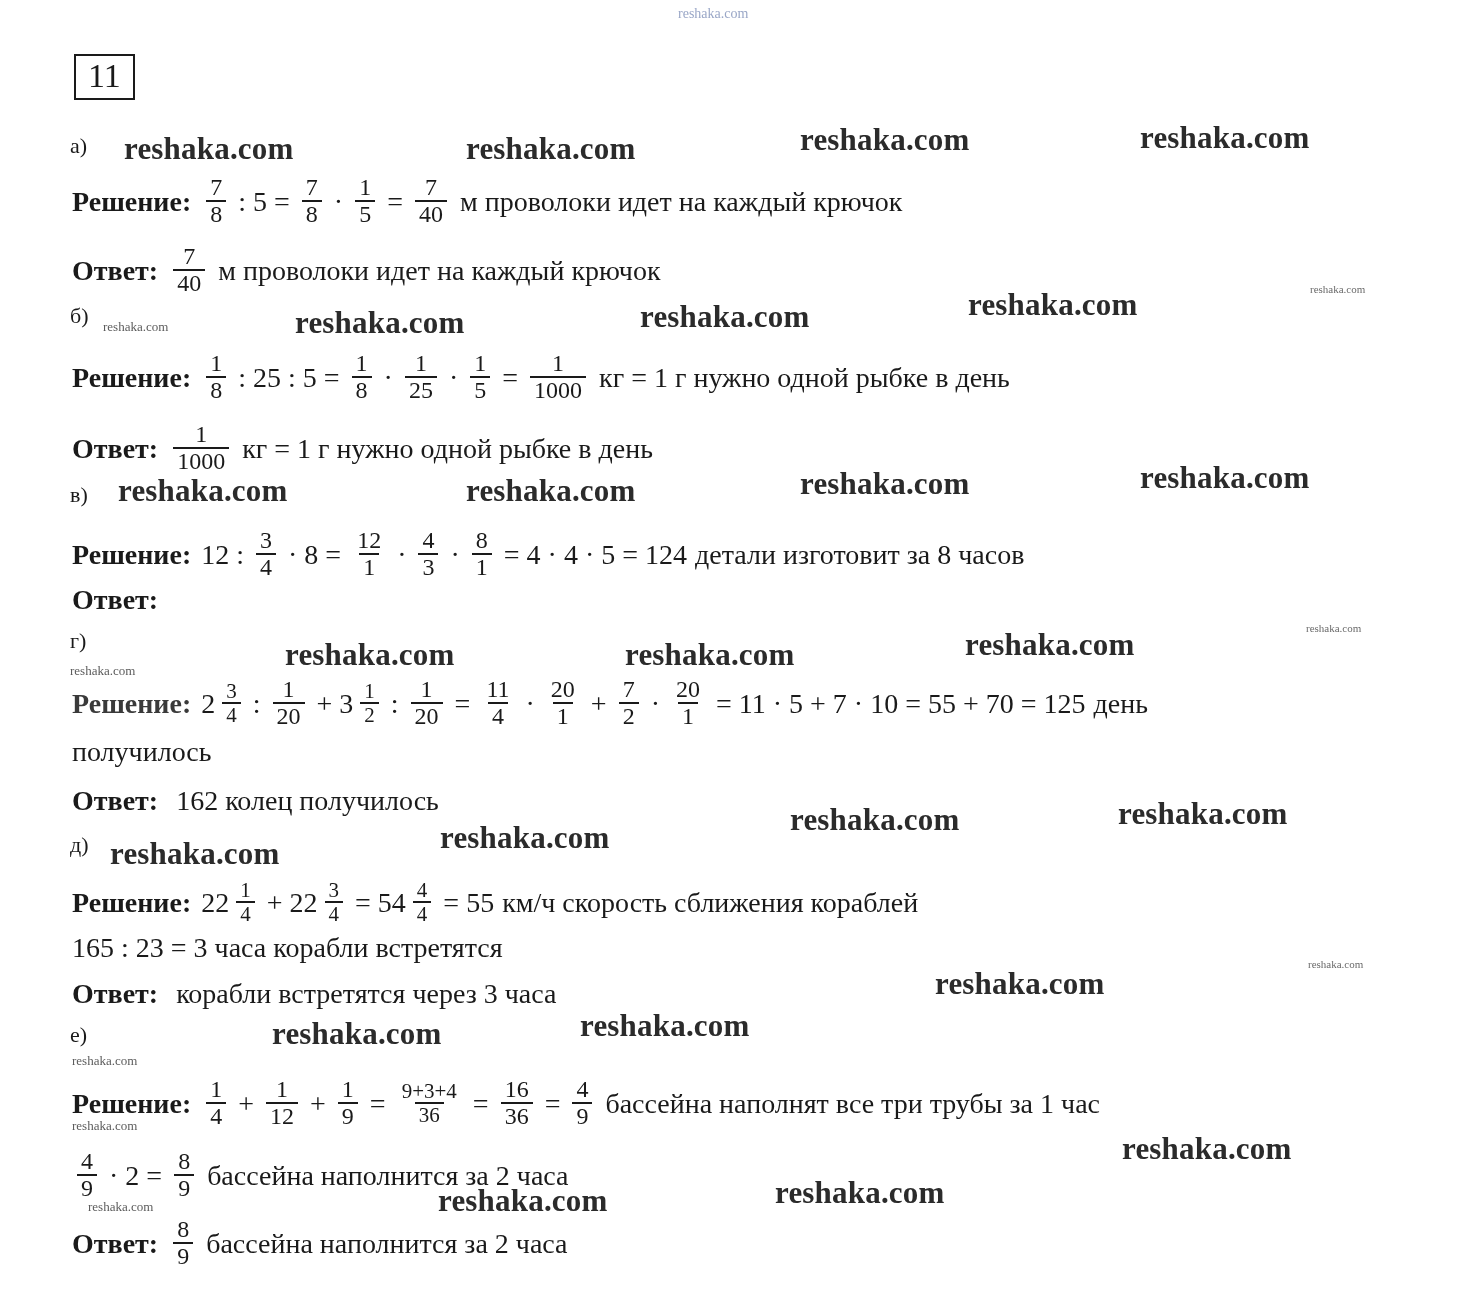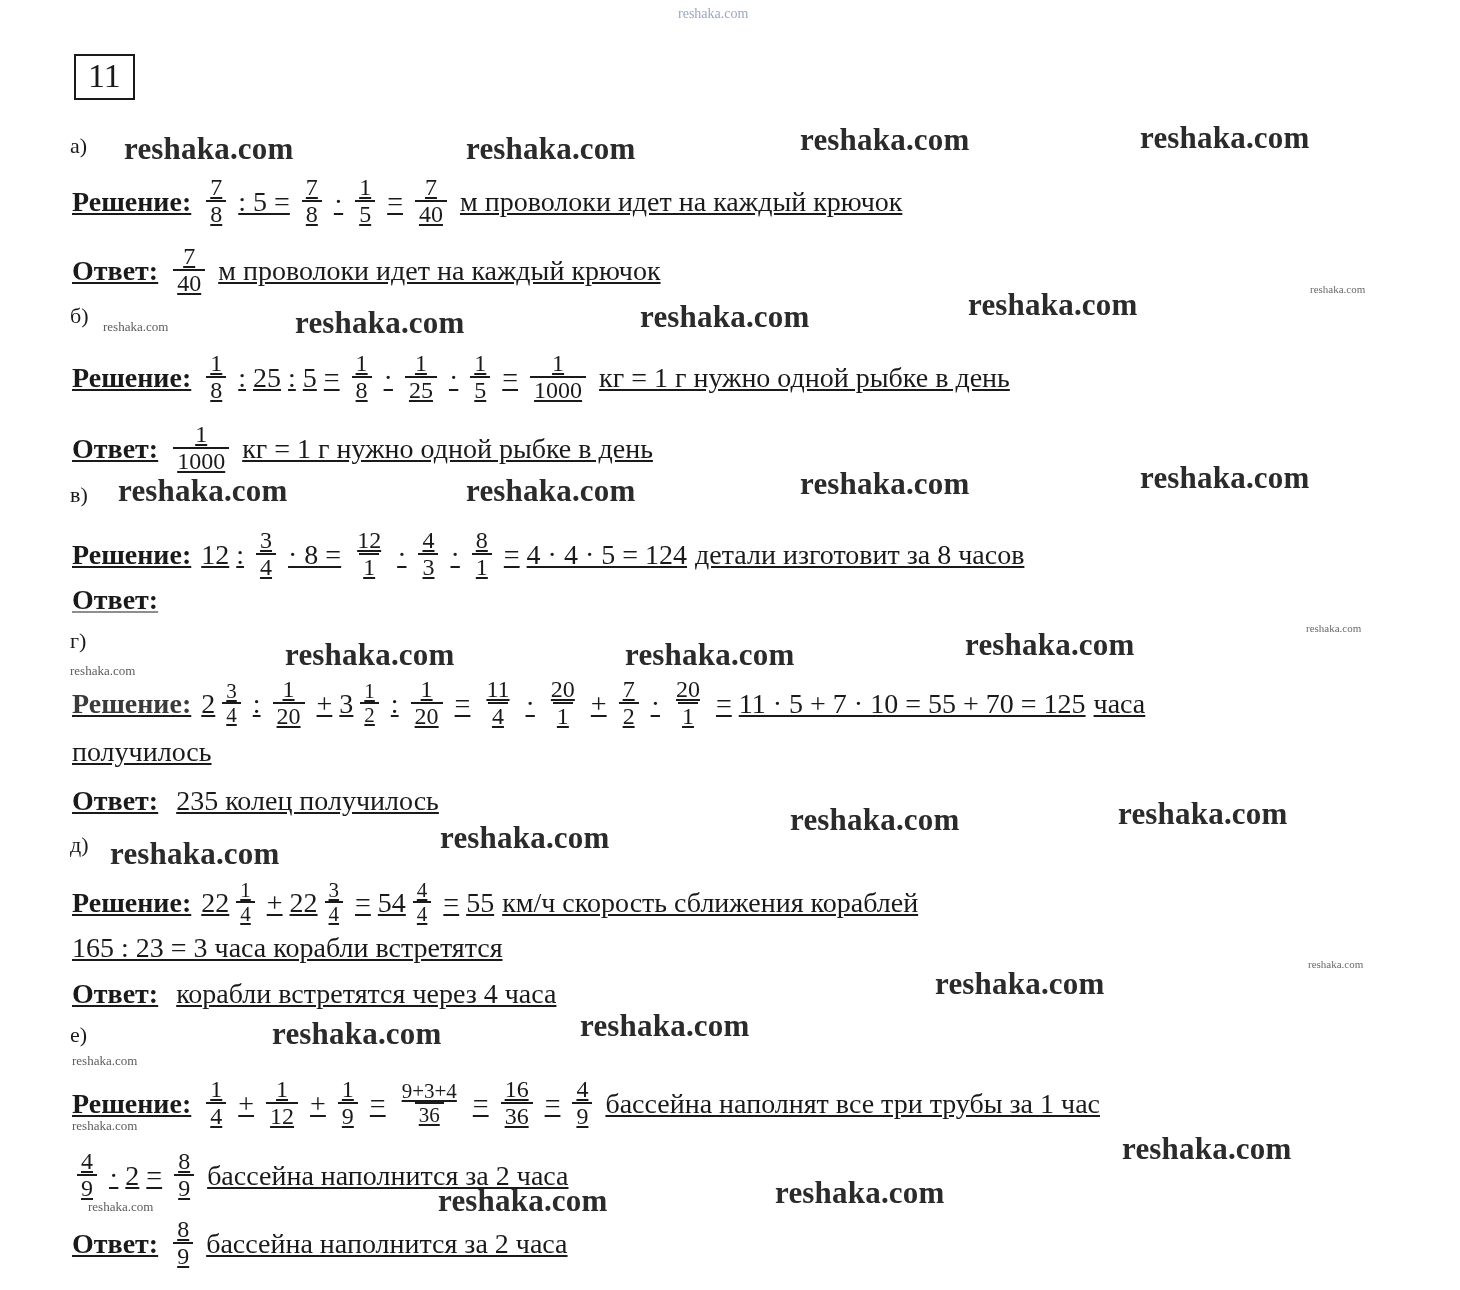--- a/index.html
+++ b/index.html
@@ -43,21 +43,20 @@
   }
 
   
   .line {
     position: absolute;
     display: flex;
     align-items: center;
     white-space: nowrap;
     font-size: 28px;
     line-height: 1.1;
-    text-decoration: underline;
   }
   .lbl { font-weight: 700; margin-right: 10px; }
   .part-letter {
     position: absolute;
     font-size: 22px;
     font-family: "Liberation Serif", serif;
   }
   .txt { margin-left: 8px; margin-right: 8px; text-align: center; }
   .op  { margin: 0 7px; }
 
@@ -288,30 +287,30 @@
     <span class="num">7</span>
     <span class="den">2</span>
   </span>
   <span class="op">·</span>
   <span class="frac">
     <span class="num">20</span>
     <span class="den">1</span>
   </span>
   <span class="op">=</span>
   <span>11 · 5 + 7 · 10 = 55 + 70 = 125</span>
-  <span class="txt">часа</span>
+  <span class="txt">день</span>
 </div>
 
 <div class="line" style="left:72px; top:737px;">
   <span>получилось</span>
 </div>
 
 <div class="line" style="left:72px; top:786px;">
   <span class="lbl">Ответ:</span>
-  <span class="txt">235 колец получилось</span>
+  <span class="txt">162 колец получилось</span>
 </div>
 
 <div class="part-letter" style="left:70px; top:832px;">д)</div>
 
 <div class="line" style="left:72px; top:880px;">
   <span class="lbl">Решение:</span>
   <span class="mixed">
     <span class="whole">22</span>
     <span class="frac small">
       <span class="num">1</span>
@@ -338,21 +337,21 @@
   <span>55</span>
   <span class="txt">км/ч скорость сближения кораблей</span>
 </div>
 
 <div class="line" style="left:72px; top:933px;">
   <span>165 : 23 = 3 часа корабли встретятся</span>
 </div>
 
 <div class="line" style="left:72px; top:979px;">
   <span class="lbl">Ответ:</span>
-  <span class="txt">корабли встретятся через 4 часа</span>
+  <span class="txt">корабли встретятся через 3 часа</span>
 </div>
 
 <div class="part-letter" style="left:70px; top:1022px;">е)</div>
 
 <div class="line" style="left:72px; top:1078px;">
   <span class="lbl">Решение:</span>
   <span class="frac">
     <span class="num">1</span>
     <span class="den">4</span>
   </span>

